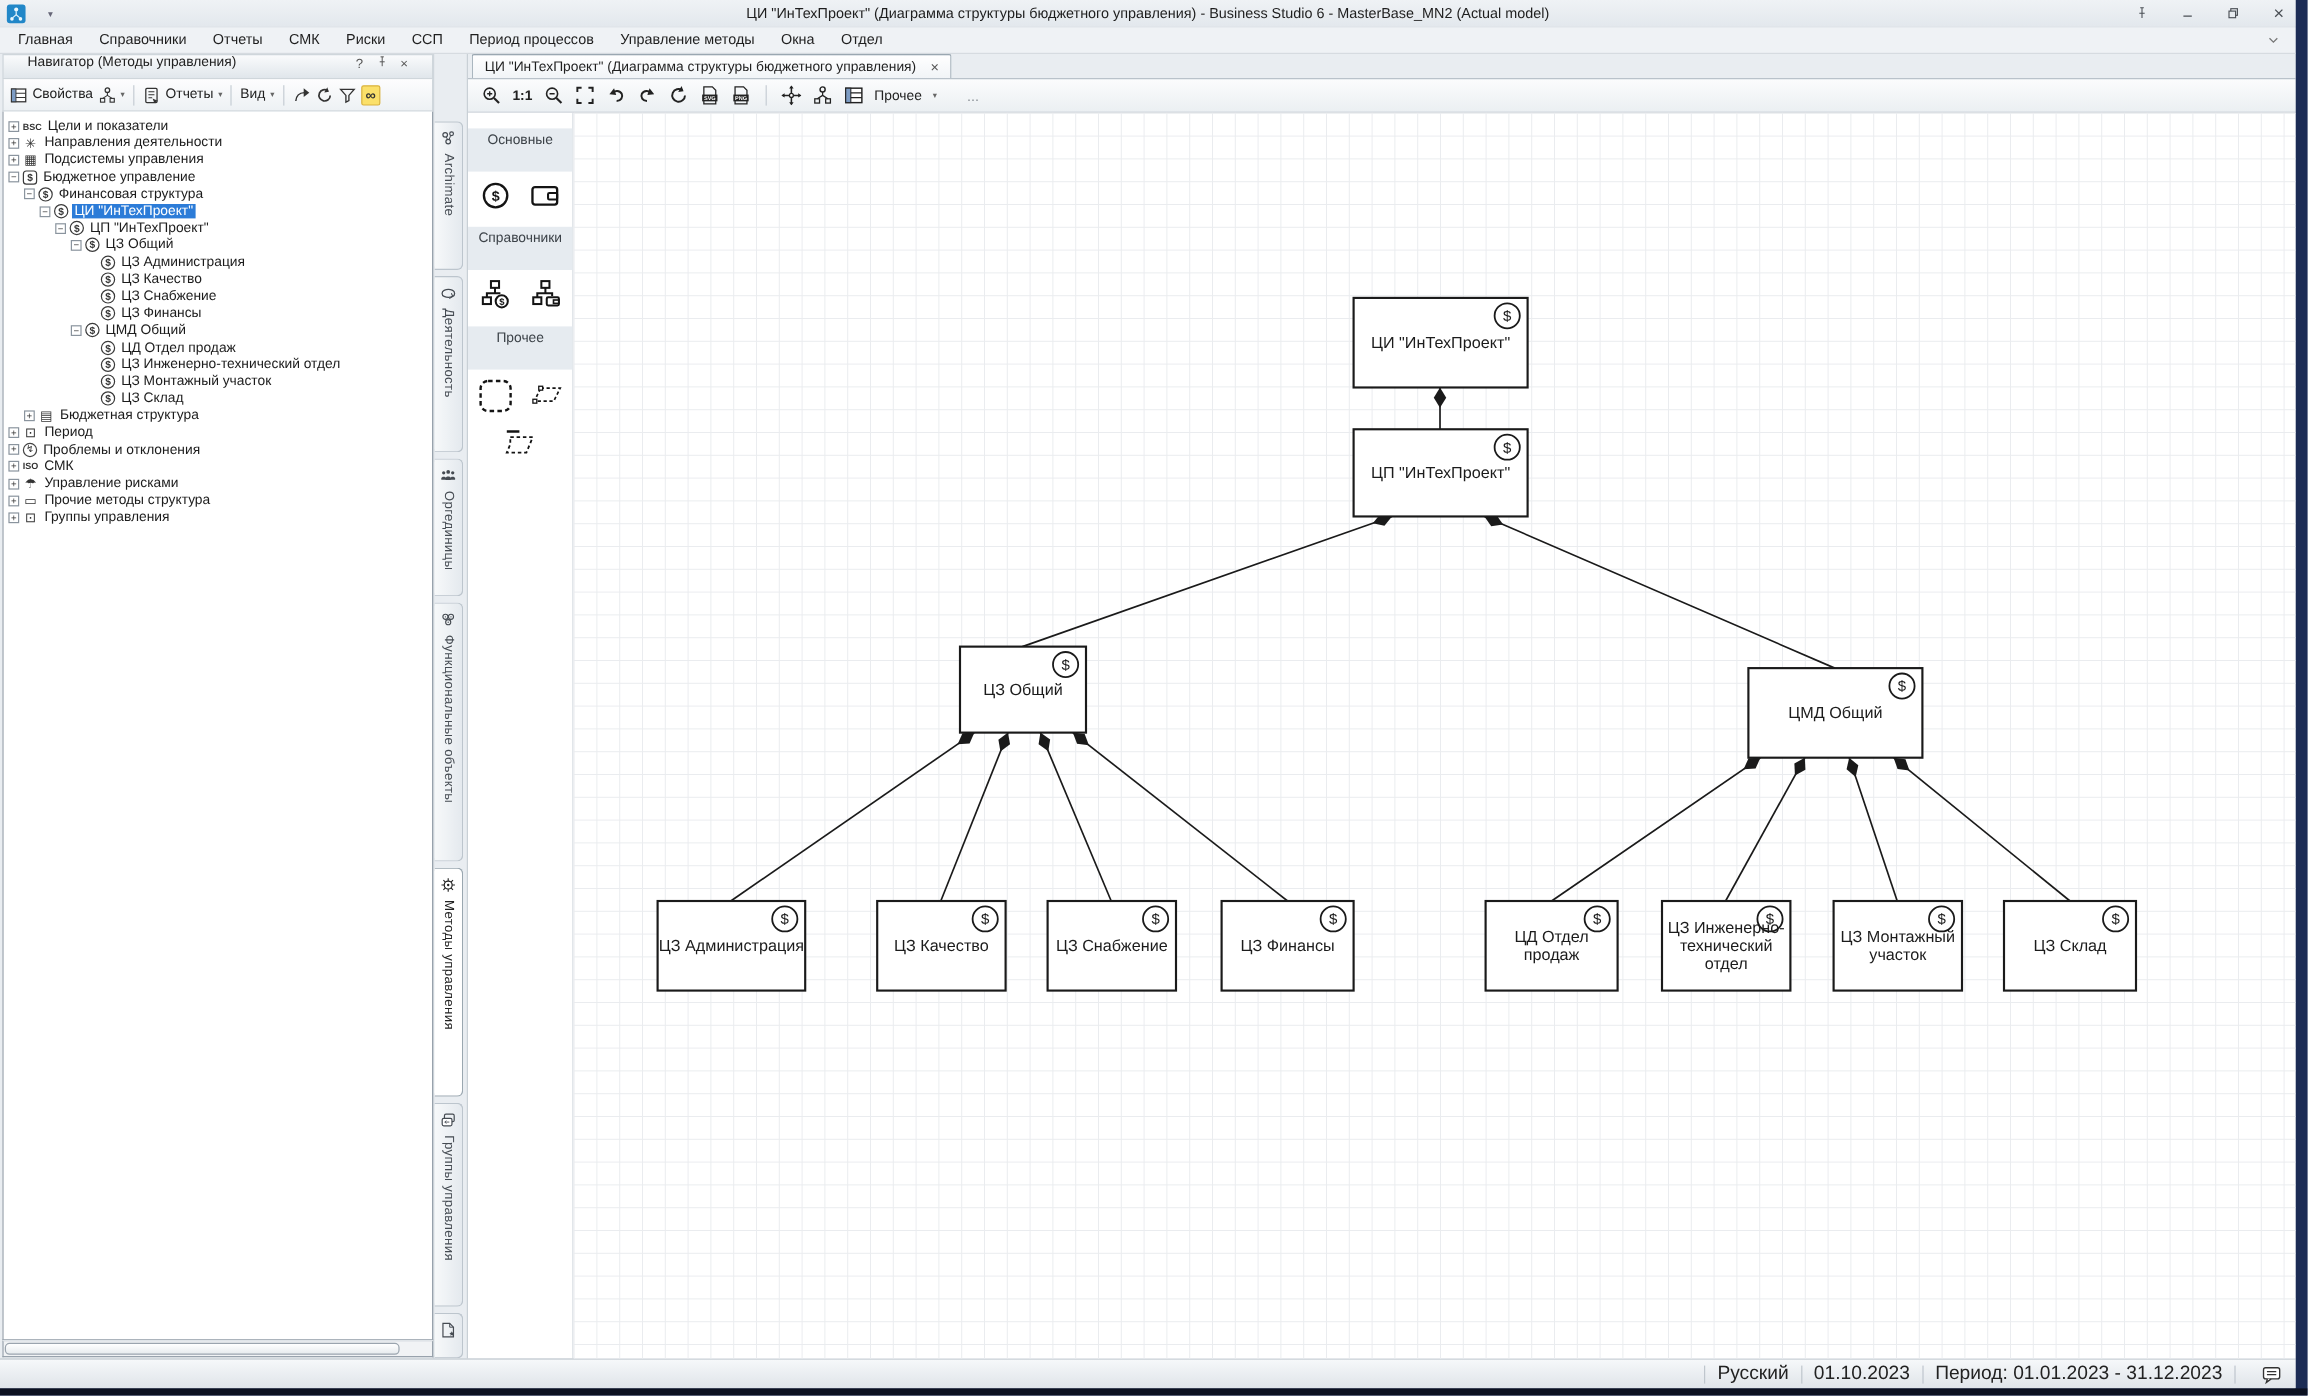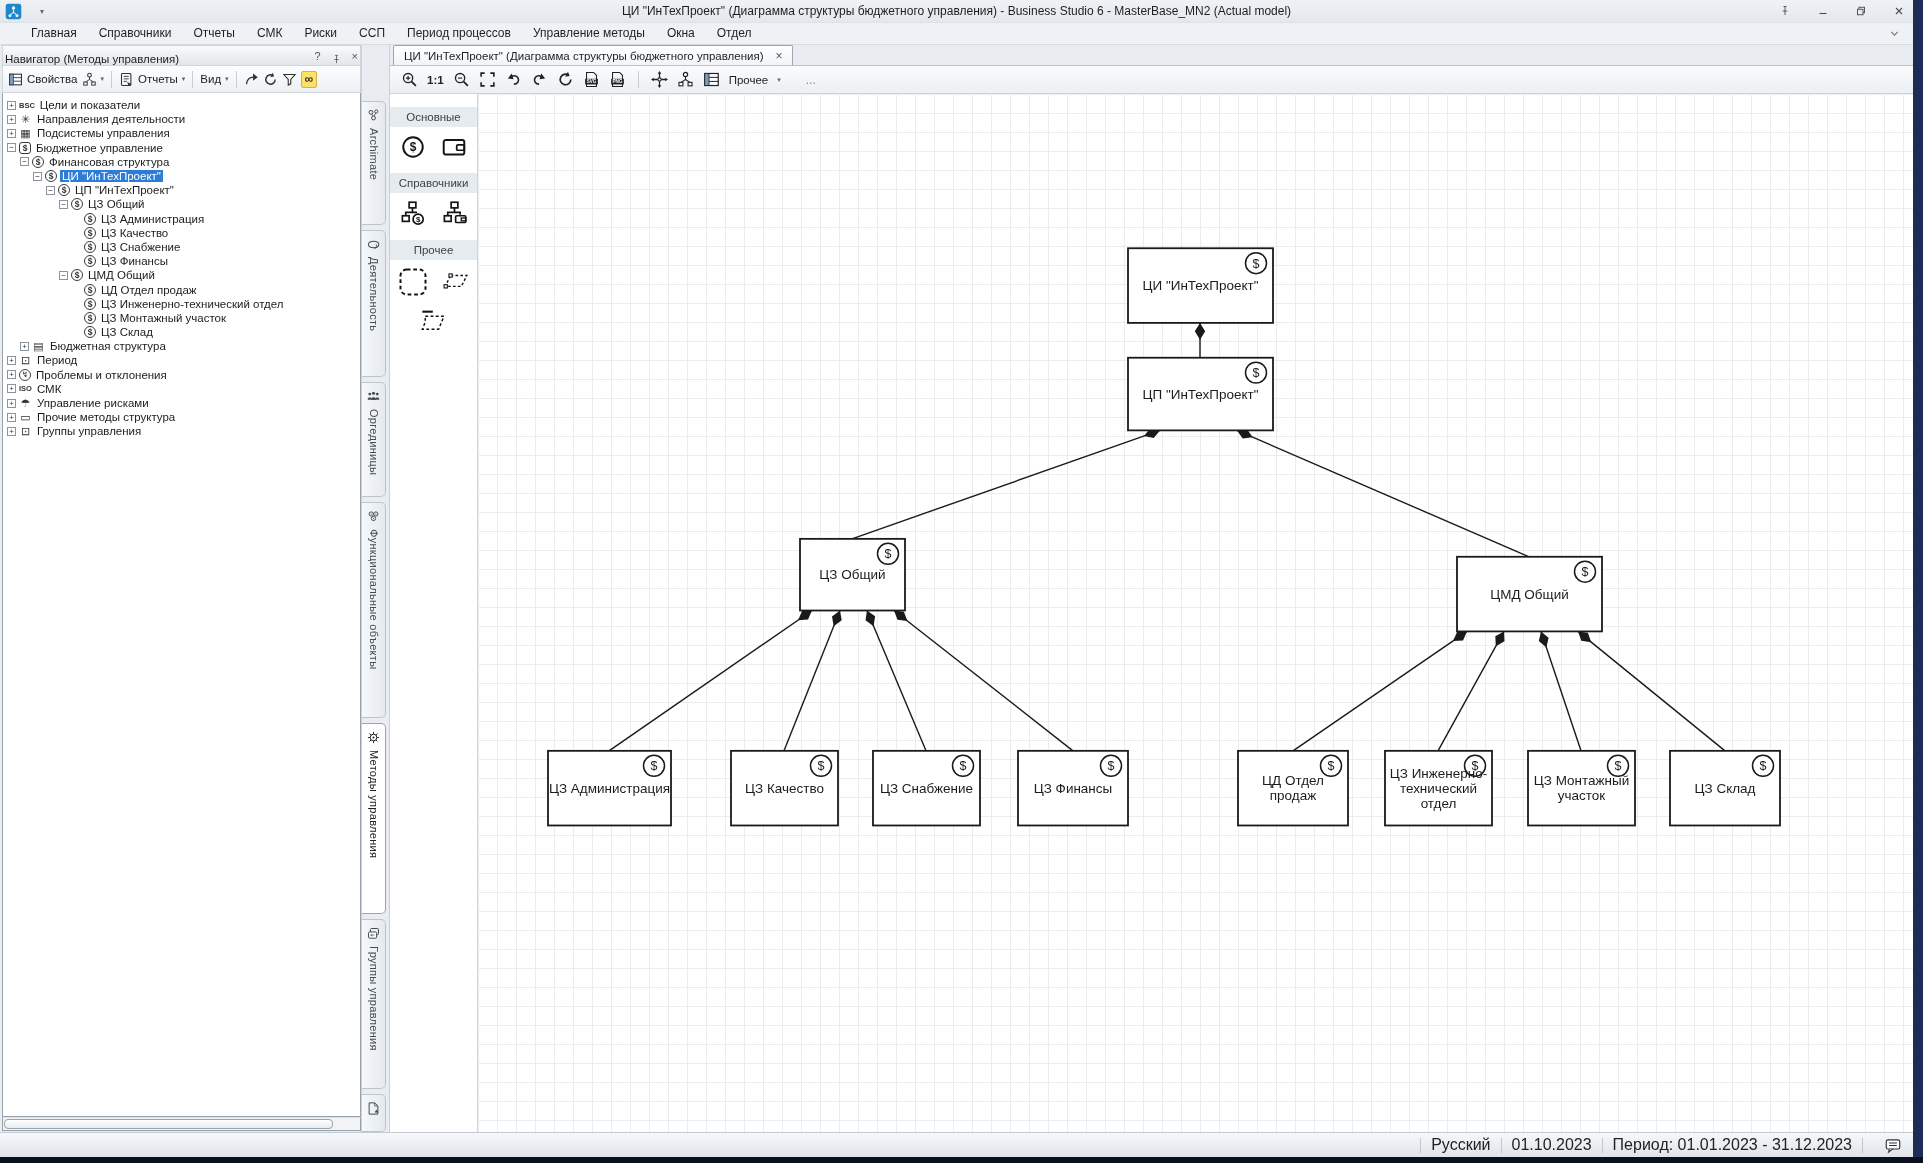--- a/index.html
+++ b/index.html
@@ -10,30 +10,30 @@
 
   
   .titlebar{flex:0 0 22px;position:relative;display:flex;align-items:center;background:linear-gradient(#eff2f5,#e3e8ed);border-bottom:1px solid #dde2e7}
   .logo{margin-left:5px;width:17px;height:17px}
   .qat-mark{font-size:8px;color:#667;margin-left:18px}
   .win-title{position:absolute;left:0;right:0;text-align:center;font-size:12px;color:#1e1e1e;pointer-events:none}
   .win-controls{position:absolute;right:8px;top:0;height:22px;display:flex;align-items:center;gap:26px;color:#4a4f55}
   .win-controls svg{width:12px;height:12px}
 
   
-  .menubar{flex:0 0 21px;display:flex;align-items:center;padding-left:20px;background:#eff2f5;border-bottom:1px solid #d6dbe0;position:relative}
+  .menubar{flex:0 0 21px;display:flex;align-items:center;padding-left:4px;background:#eff2f5;border-bottom:1px solid #d6dbe0;position:relative}
   .menu-item{padding:0 11px;font-size:12px;line-height:21px;color:#1f1f1f;cursor:default}
   .ribbon-collapse{position:absolute;right:12px;top:4px;width:13px;height:13px;color:#777}
 
   
   .main{flex:1;display:flex;min-height:0}
 
   
   .navigator{flex:0 0 362px;width:362px;display:flex;flex-direction:column;box-sizing:border-box;padding:0 0 1px 2px;border-right:1px solid #c9d0d6;background:#e9edf1}
-  .nav-header{flex:0 0 19px;display:flex;align-items:flex-end;background:linear-gradient(#fafbfc,#e0e6eb);border:1px solid #cfd6db;font-size:11.5px;color:#222;padding:0 2px}
+  .nav-header{flex:0 0 19px;display:flex;align-items:flex-start;background:linear-gradient(#fafbfc,#e0e6eb);border:1px solid #cfd6db;font-size:11.5px;color:#222;padding:0 20px}
   .nav-header .spacer{flex:1}
   .nav-hbtn{color:#555;font-size:11px;margin-left:10px;line-height:17px}
   .nav-hbtn svg{width:11px;height:11px}
   .nav-toolbar{flex:0 0 26px;display:flex;align-items:center;gap:4px;padding:0 5px;background:linear-gradient(#fdfdfe,#edf1f4);border:1px solid #cfd6db;border-top:none;font-size:11.5px;color:#222}
   .nav-toolbar .ti{width:15px;height:15px;color:#333}
   .drop{font-size:7px;color:#666}
   .tb-sep{width:1px;height:17px;background:#c6cdd4;margin:0 3px}
   .link-hl{background:#fbe06a;border:1px solid #d9b23e;border-radius:2px;padding:0 3px;font-size:12px;font-weight:bold;color:#333;line-height:15px}
   .tree{flex:1;background:#fff;border:1px solid #98a2ac;border-top:none;overflow:hidden;padding-top:5px}
   .tree-row{height:14.2px;display:flex;align-items:center;gap:3px;font-size:11.5px;color:#1c1c1c;white-space:nowrap}
@@ -62,21 +62,21 @@
   .dtab{display:flex;align-items:center;gap:12px;height:19px;padding:0 10px;background:linear-gradient(#fff,#f1f4f7);border:1px solid #9aa7b1;border-bottom:none;border-radius:2px 2px 0 0;font-size:11.5px;color:#1f1f1f}
   .dtab-close{font-size:12px;color:#555}
   .dg-toolbar{flex:0 0 27px;display:flex;align-items:center;gap:9px;padding:0 11px;background:linear-gradient(#fbfcfd,#ebeff2);border-top:1px solid #b9c2ca;border-bottom:1px solid #ccd3d9;color:#222}
   .dg-toolbar .ti{width:17px;height:17px;color:#222}
   .tb-txt{font-size:11.5px;font-weight:bold;color:#222}
   .styles-label{font-size:11.5px}
   .more-dots{color:#8a9096;font-size:12px;margin-left:16px}
 
   .content{flex:1;display:flex;min-height:0}
   .palette{flex:0 0 88px;width:88px;background:#fff;border-right:1px solid #cfd6dc;padding-top:13px;box-sizing:border-box}
-  .pal-header{height:20px;line-height:20px;text-align:center;background:#e6ebf0;color:#3c4248;font-size:11.5px;margin-bottom:7px}
+  .pal-header{height:36px;line-height:20px;text-align:center;background:#e6ebf0;color:#3c4248;font-size:11.5px;margin-bottom:7px}
   .pal-items{display:flex;flex-wrap:wrap;justify-content:center;align-items:center;gap:10px 15px;padding:0 4px 13px;color:#141414}
 
   .canvas{flex:1;position:relative;background-color:#fff;background-image:linear-gradient(#eaecef 1px,transparent 1px),linear-gradient(90deg,#eaecef 1px,transparent 1px);background-size:19px 19px}
   #diagram-svg{position:absolute;inset:0;width:100%;height:100%}
 
   
   .statusbar{flex:0 0 24px;display:flex;align-items:center;justify-content:flex-end;background:linear-gradient(#f6f8fa,#dfe4e9);border-top:1px solid #c3cad1;font-size:16px;color:#222;padding-right:10px}
   .sb-sep{width:1px;height:15px;background:#bfc6cd;margin:0 10px}
   .sb-icon{width:20px;height:17px;color:#333;margin-left:10px}
 </style>

